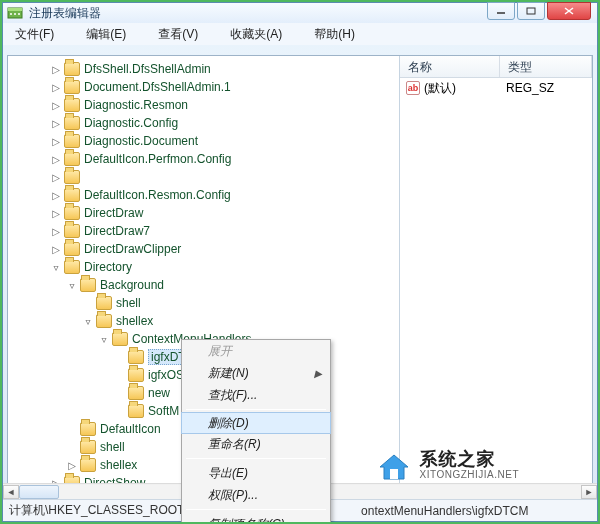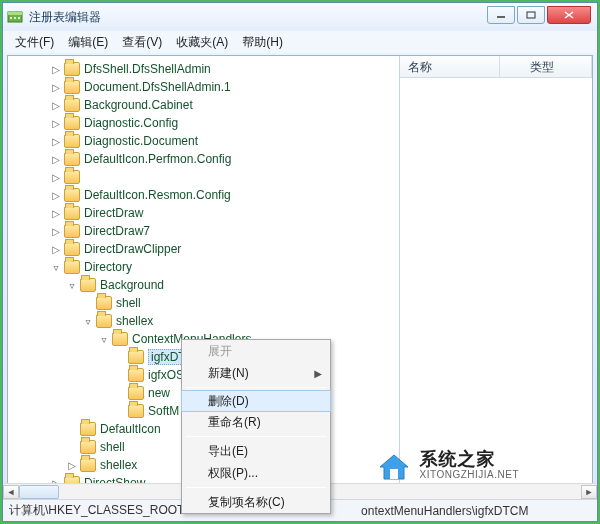--- a/index.html
+++ b/index.html
@@ -1,46 +1,46 @@
 <!DOCTYPE html>
 <html><head>
 <meta charset="utf-8">
 <style>
 * { margin: 0; padding: 0; box-sizing: border-box; font-family: "Microsoft YaHei", "SimSun", Arial, sans-serif; font-size: 12px; }
 body { background: #fff; width: 600px; height: 524px; position: relative; overflow: hidden; border: 2px solid #4fb85e; }
 .window { width: 596px; height: 520px; background: linear-gradient(#eaf4fc, #dce9f7); border: 1px solid #5a8bb0; position: relative; }
-.titlebar { height: 28px; display: flex; align-items: center; padding: 8px 4px; background: linear-gradient(#f7fbff, #e3eefb); }
+.titlebar { height: 20px; display: flex; align-items: center; padding: 8px 4px; background: linear-gradient(#f7fbff, #e3eefb); }
 .titlebar .app-icon { width: 16px; height: 16px; margin-right: 6px; }
 .titlebar .title-text { flex: 1; color: #1a3a5a; }
 .win-btns { display: flex; gap: 2px; margin-right: 2px; margin-top: -4px; }
 .win-btn { width: 28px; height: 18px; border: 1px solid #7da7c7; background: linear-gradient(#f7fbff,#e2eefa); border-radius: 0 0 3px 3px; display:flex; align-items:center; justify-content:center; }
 .win-btn.close { width: 44px; background: linear-gradient(#f58b8b,#e04545); border-color:#b43333; color:#fff; }
-.menubar { height: 22px; display: flex; align-items: center; padding: 0 6px; background: #f2f7fd; gap: 2px; }
+.menubar { height: 22px; display: flex; align-items: center; padding: 0 6px; background: #f2f7fd; gap: 20px; }
 .menubar .menu-item { padding: 2px 6px; color: #222; }
 .content { position: absolute; top: 52px; left: 4px; right: 4px; bottom: 4px; background: #fff; border: 1px solid #9db3c8; display: flex; }
 .tree-pane { width: 392px; border-right: 1px solid #c6d4e1; overflow: hidden; position: relative; background:#fff; }
 .tree { padding: 4px 0 2px 0; }
 .tree-row { display: flex; align-items: center; height: 18px; white-space: nowrap; }
 .expander { width: 12px; height: 12px; margin-right: 2px; display:flex; align-items:center; justify-content:center; color:#6a6a6a; font-size:10px; }
 .folder { width: 16px; height: 14px; background: linear-gradient(#ffe9a8,#f6c757); border:1px solid #caa23d; border-radius:2px; margin-right: 4px; position:relative; }
 .folder::before { content:""; position:absolute; top:-4px; left:0; width:7px; height:4px; background:#f6d77a; border:1px solid #caa23d; border-bottom:none; border-radius:1px 1px 0 0; }
 .tree-label { color: #14532d; }
 .tree-label.sel { background:#d5e8fb; border:1px dotted #7aa7d1; padding:0 2px; }
 .list-pane { flex:1; background:#fff; display:flex; flex-direction:column; }
-.list-header { height: 22px; display:flex; border-bottom:1px solid #d2dbe4; background:linear-gradient(#fdfefe,#eef3f8);gap:22px; }
+.list-header { height: 22px; display:flex; border-bottom:1px solid #d2dbe4; background:linear-gradient(#fdfefe,#eef3f8); }
 .list-header .col { padding:3px 8px; border-right:1px solid #d7dee6; color:#2c3e50; }
 .list-row { display:flex; align-items:center; height:20px; padding-left:6px; }
 .val-icon { width:14px; height:14px; border:1px solid #c88; background:#fff; margin-right:4px; display:flex; align-items:center; justify-content:center; color:#d33; font-size:9px; font-weight:bold; border-radius:2px; }
 .scroll-h { position:absolute; left:0; right:0; bottom:22px; height:16px; background:#f0f0f0; border-top:1px solid #dcdcdc; display:flex; align-items:center; }
 .scroll-h .arrow { width:16px; height:14px; background:linear-gradient(#fdfdfd,#e8e8e8); border:1px solid #c6c6c6; display:flex; align-items:center; justify-content:center; font-size:9px; color:#555; }
 .scroll-h .track { flex:1; height:14px; background:#f3f3f3; position:relative; }
 .scroll-h .thumb { position:absolute; left:0; top:0; width:40px; height:14px; background:linear-gradient(#eef5fd,#d6e6f7); border:1px solid #a9c2db; border-radius:2px; }
 .statusbar { position:absolute; left:0; right:0; bottom:0; height:22px; background:#f2f6fb; border-top:1px solid #cdd8e3; display:flex; align-items:center; padding:0 6px; color:#333; white-space:nowrap; overflow:hidden; }
 .context-menu { position:absolute; left:178px; top:336px; width:150px; background:#f4f4f4; border:1px solid #a7a7a7; box-shadow:2px 2px 4px rgba(0,0,0,0.25); z-index:50; }
-.cm-item { height:22px; display:flex; align-items:center; padding:0 10px 0 26px; color:#222; position:relative; }
+.cm-item { height:22px; display:flex; align-items:center; padding:0 10px 0 26px; color:#222; position:relative;font-style:italic; }
 .cm-item.disabled { color:#9a9a9a; }
 .cm-item.highlight { background:#dfeffe; border:1px solid #a6c8ea; margin:-1px; }
 .cm-item .sub { position:absolute; right:8px; font-size:10px; color:#555; }
 .cm-sep { height:1px; margin:3px 4px; background:#d3d3d3; border-bottom:1px solid #fff; }
 .watermark { position:absolute; right:78px; bottom:38px; z-index:40; display:flex; align-items:center; gap:8px; pointer-events:none; }
 .wm-logo { width:36px; height:36px; }
 .wm-text { display:flex; flex-direction:column; line-height:1.1; }
 .wm-text .cn { font-size:18px; font-weight:bold; color:#222; letter-spacing:1px; }
 .wm-text .en { font-size:10px; color:#666; letter-spacing:0.5px; }
 </style>
@@ -95,21 +95,21 @@
             <span class="tree-label">DfsShell.DfsShellAdmin</span>
           </div>
           <div class="tree-row" style="padding-left: 42px;">
             <span class="expander">▷</span>
             <span class="folder"></span>
             <span class="tree-label">Document.DfsShellAdmin.1</span>
           </div>
           <div class="tree-row" style="padding-left: 42px;">
             <span class="expander">▷</span>
             <span class="folder"></span>
-            <span class="tree-label">Background.Cabinet</span>
+            <span class="tree-label">Diagnostic.Resmon</span>
           </div>
           <div class="tree-row" style="padding-left: 42px;">
             <span class="expander">▷</span>
             <span class="folder"></span>
             <span class="tree-label">Diagnostic.Config</span>
           </div>
           <div class="tree-row" style="padding-left: 42px;">
             <span class="expander">▷</span>
             <span class="folder"></span>
             <span class="tree-label">Diagnostic.Document</span>
@@ -208,20 +208,25 @@
             <span class="folder"></span>
             <span class="tree-label">DirectShow</span>
           </div>
         </div>
     </div>
 
     <div class="list-pane">
       <div class="list-header">
         <div class="col" style="width:100px">名称</div>
         <div class="col" style="flex:1">类型</div>
+      </div>
+      <div class="list-row">
+        <div class="val-icon">ab</div>
+        <span style="width:82px">(默认)</span>
+        <span>REG_SZ</span>
       </div>
     </div>
   </div>
 
   <div class="scroll-h">
     <div class="arrow">◄</div>
     <div class="track">
         <div class="thumb"></div>
       </div>
     <div class="arrow">►</div>
@@ -232,20 +237,21 @@
     <span style="width:158px"></span>
     <span>ontextMenuHandlers\igfxDTCM</span>
   </div>
 
   <div class="context-menu">
     <div class="cm-item disabled">展开</div>
     <div class="cm-item">
         <span>新建(N)</span>
         <span class="sub">▶</span>
       </div>
+    <div class="cm-item">查找(F)...</div>
     <div class="cm-sep"></div>
     <div class="cm-item highlight">删除(D)</div>
     <div class="cm-item">重命名(R)</div>
     <div class="cm-sep"></div>
     <div class="cm-item">导出(E)</div>
     <div class="cm-item">权限(P)...</div>
     <div class="cm-sep"></div>
     <div class="cm-item">复制项名称(C)</div>
   </div>
 

